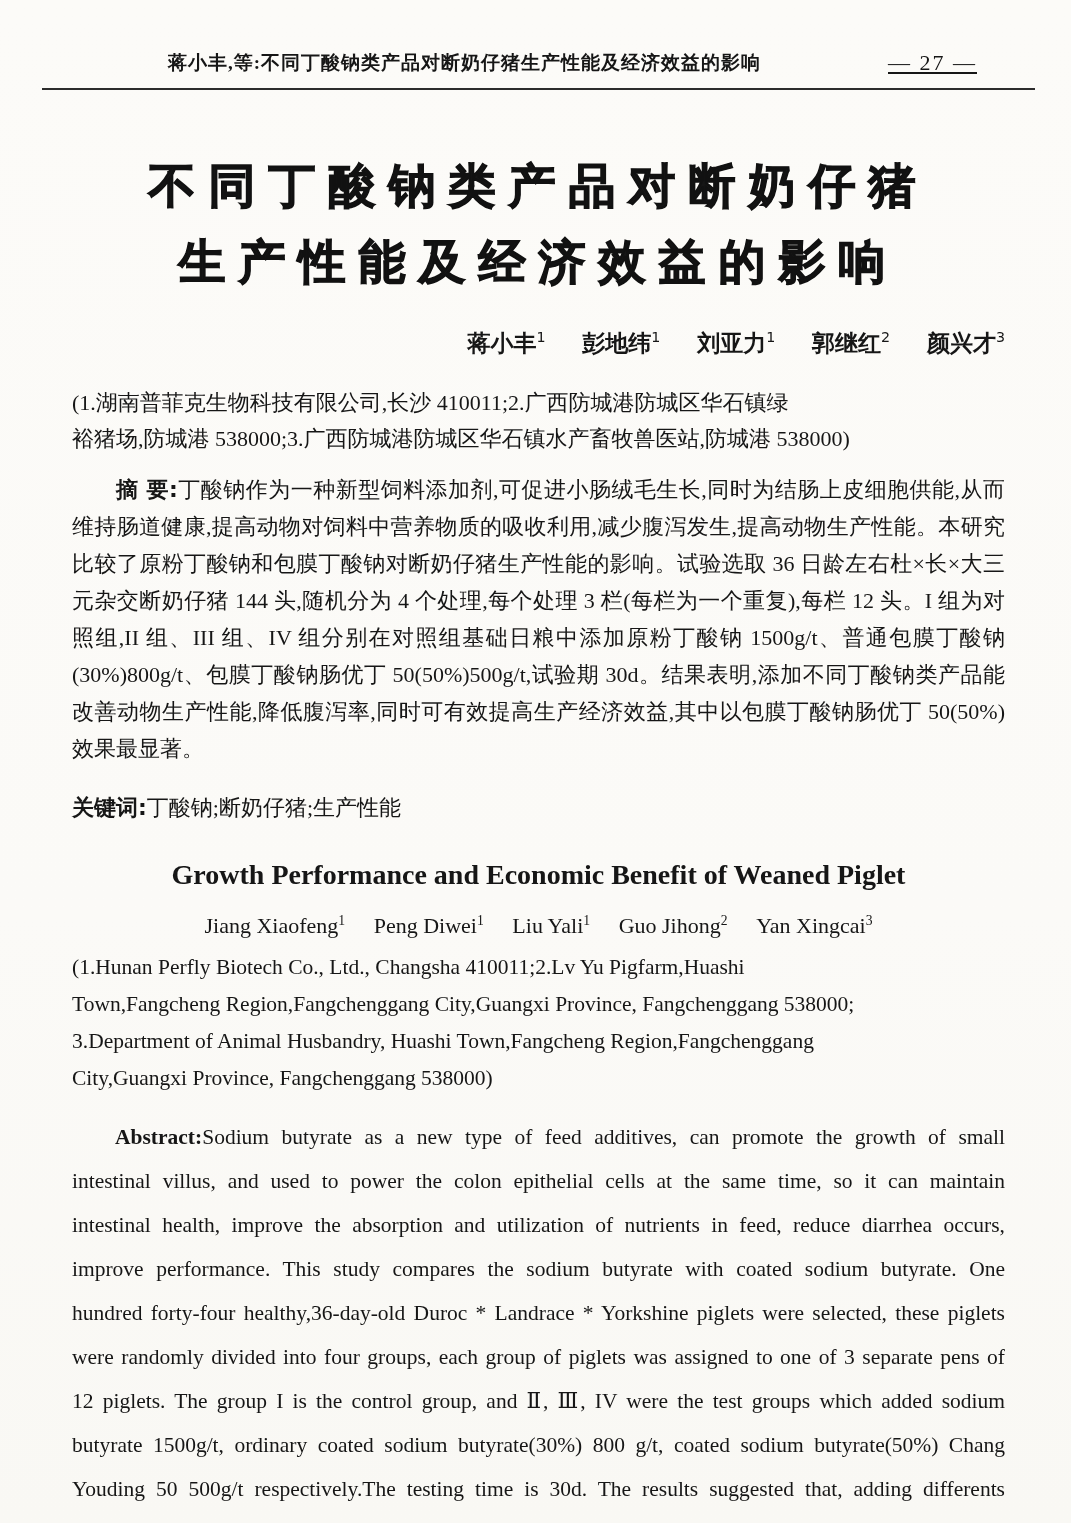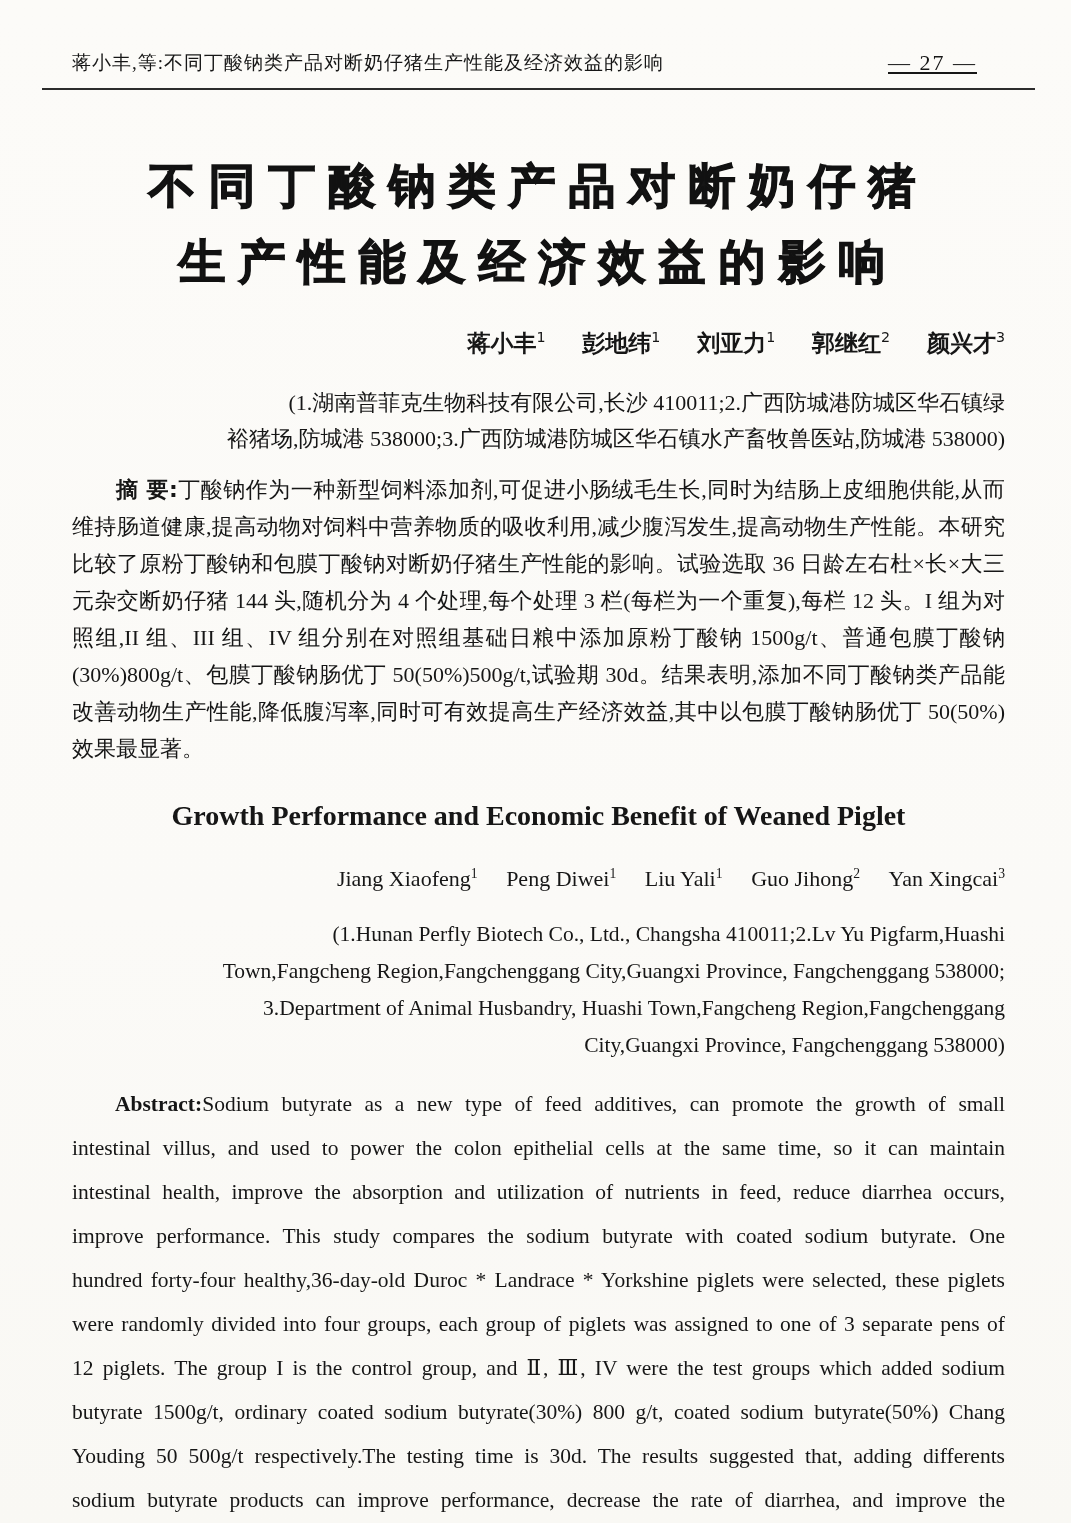--- a/index.html
+++ b/index.html
@@ -18,24 +18,26 @@
     padding:50px 66px 0 72px;
   }
   
   .running-head{
     position:relative;
     height:34px;
   }
   .running-title{
     position:absolute;
     left:0;right:148px;
+    text-align:center;
     font-size:19px;
     letter-spacing:1px;
     white-space:nowrap;
     font-family:"Liberation Serif","DejaVu Serif",serif;
+    font-weight:bold;
   }
   .page-number{
     position:absolute;
     right:28px;top:0;
     font-size:22px;
     letter-spacing:2px;
     white-space:nowrap;
     text-decoration:underline;
   }
   .head-rule{
@@ -61,21 +63,21 @@
     text-align:right;
     font-size:23px;
     font-weight:700;
     font-family:"DejaVu Sans","Liberation Sans",sans-serif;
   }
   .authors-zh .author + .author{margin-left:1.6em;}
   .authors-zh sup, .authors-en sup{font-size:0.62em;font-weight:400;}
   
   .affiliation-zh{
     margin-top:26px;
-    text-align:right;
+    text-align:left;
     font-size:22px;
     line-height:36px;
   }
   
   .abstract-zh{
     margin-top:14px;
     font-size:22px;
     line-height:37px;
     text-align:justify;
     text-indent:2em;
@@ -94,29 +96,29 @@
   .title-en{
     margin-top:26px;
     text-align:center;
     font-weight:700;
     font-size:28px;
     line-height:45px;
     font-family:"Liberation Serif","DejaVu Serif",serif;
   }
   
   .authors-en{
-    margin-top:28px;
-    text-align:right;
+    margin-top:16px;
+    text-align:center;
     font-size:22px;
   }
   .authors-en .author + .author{margin-left:1.3em;}
   
   .affiliation-en{
-    margin-top:24px;
-    text-align:right;
+    margin-top:10px;
+    text-align:left;
     font-size:21.5px;
     line-height:37px;
     font-family:Liberation Serif, serif;
   }
   
   .abstract-en{
     margin-top:18px;
     font-size:21.5px;
     line-height:44px;
     text-align:justify;
@@ -144,20 +146,21 @@
 
   <div class="authors-zh"><span class="author">蒋小丰<sup>1</sup></span><span class="author">彭地纬<sup>1</sup></span><span class="author">刘亚力<sup>1</sup></span><span class="author">郭继红<sup>2</sup></span><span class="author">颜兴才<sup>3</sup></span></div>
 
   <div class="affiliation-zh">
     <div>(1.湖南普菲克生物科技有限公司,长沙  410011;2.广西防城港防城区华石镇绿</div>
     <div>裕猪场,防城港  538000;3.广西防城港防城区华石镇水产畜牧兽医站,防城港  538000)</div>
   </div>
 
   <p class="abstract-zh"><span class="label">摘  要:</span><span>丁酸钠作为一种新型饲料添加剂,可促进小肠绒毛生长,同时为结肠上皮细胞供能,从而维持肠道健康,提高动物对饲料中营养物质的吸收利用,减少腹泻发生,提高动物生产性能。本研究比较了原粉丁酸钠和包膜丁酸钠对断奶仔猪生产性能的影响。试验选取 36 日龄左右杜×长×大三元杂交断奶仔猪 144 头,随机分为 4 个处理,每个处理 3 栏(每栏为一个重复),每栏 12 头。I 组为对照组,II 组、III 组、IV 组分别在对照组基础日粮中添加原粉丁酸钠 1500g/t、普通包膜丁酸钠(30%)800g/t、包膜丁酸钠肠优丁 50(50%)500g/t,试验期 30d。结果表明,添加不同丁酸钠类产品能改善动物生产性能,降低腹泻率,同时可有效提高生产经济效益,其中以包膜丁酸钠肠优丁 50(50%)效果最显著。</span></p>
 
+  <p class="keywords-zh"><span class="label">关键词:</span><span>丁酸钠;断奶仔猪;生产性能</span></p>
 
   <div class="title-en">
     <div>Growth Performance and Economic Benefit of Weaned Piglet</div>
   </div>
 
   <div class="authors-en"><span class="author">Jiang Xiaofeng<sup>1</sup></span><span class="author">Peng Diwei<sup>1</sup></span><span class="author">Liu Yali<sup>1</sup></span><span class="author">Guo Jihong<sup>2</sup></span><span class="author">Yan Xingcai<sup>3</sup></span></div>
 
   <div class="affiliation-en">
     <div>(1.Hunan Perfly Biotech Co., Ltd.,  Changsha 410011;2.Lv Yu Pigfarm,Huashi</div>
     <div>Town,Fangcheng Region,Fangchenggang City,Guangxi Province,  Fangchenggang 538000;</div>

